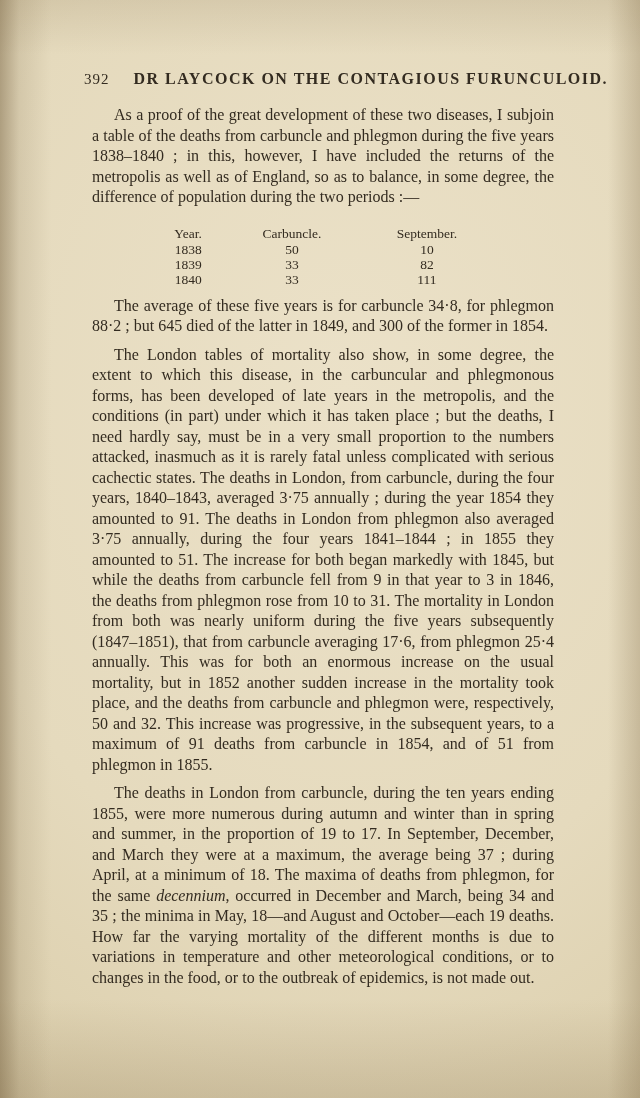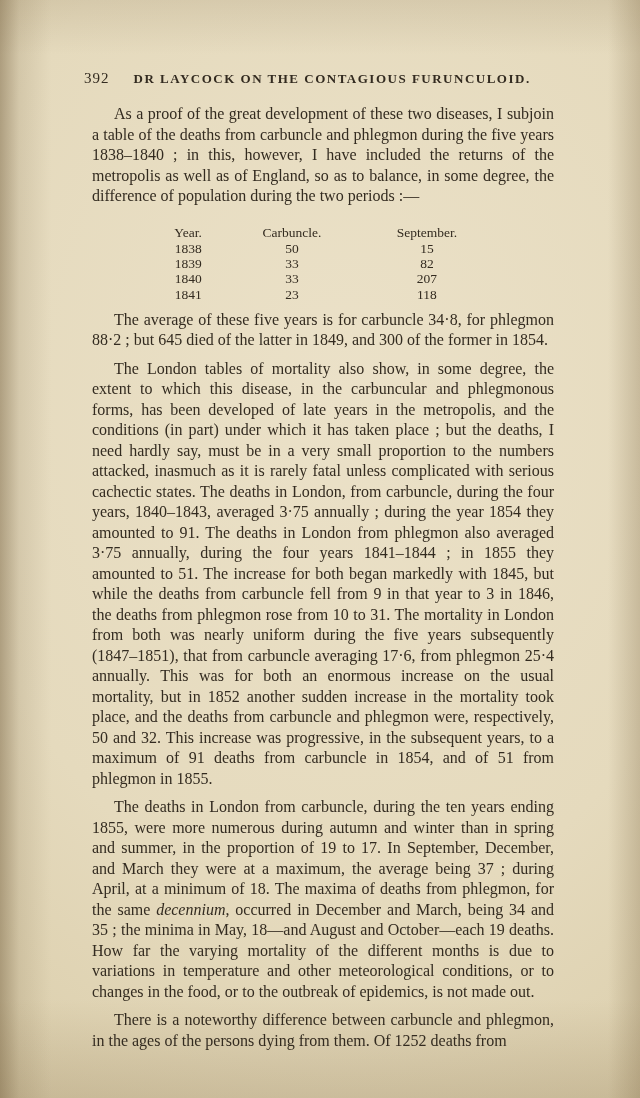--- a/index.html
+++ b/index.html
@@ -25,21 +25,21 @@
     display: flex;
     align-items: baseline;
     margin: 0 0 17px 0;
   }
   .page-number {
     font-size: 15px;
     letter-spacing: 1px;
     margin-right: 24px;
   }
   .running-title {
-    font-size: 13px;
+    font-size: 16px;
     font-weight: bold;
     letter-spacing: 1.5px;
     white-space: nowrap;
   }
   .page-body {
     font-size: 16px;
     line-height: 20.5px;
     text-align: justify;
   }
   p.para {
@@ -83,42 +83,36 @@
         <tr>
             <th>Year.</th>
             <th>Carbuncle.</th>
             <th>September.</th>
           </tr>
       </thead>
       <tbody>
           <tr>
             <td>1838</td>
             <td>50</td>
-            <td>15</td>
+            <td>10</td>
           </tr>
           <tr>
             <td>1839</td>
             <td>33</td>
             <td>82</td>
           </tr>
           <tr>
             <td>1840</td>
             <td>33</td>
-            <td>207</td>
-          </tr>
-          <tr>
-            <td>1841</td>
-            <td>23</td>
-            <td>118</td>
+            <td>111</td>
           </tr>
         </tbody>
     </table>
 
     <p class="para">The average of these five years is for carbuncle 34·8, for phlegmon 88·2&nbsp;; but 645 died of the latter in 1849, and 300 of the former in 1854.</p>
 
     <p class="para">The London tables of mortality also show, in some degree, the extent to which this disease, in the carbuncular and phlegmonous forms, has been developed of late years in the metropolis, and the conditions (in part) under which it has taken place&nbsp;; but the deaths, I need hardly say, must be in a very small proportion to the numbers attacked, inasmuch as it is rarely fatal unless complicated with serious cachectic states. The deaths in London, from carbuncle, during the four years, 1840–1843, averaged 3·75 annually&nbsp;; during the year 1854 they amounted to 91. The deaths in London from phlegmon also averaged 3·75 annually, during the four years 1841–1844&nbsp;; in 1855 they amounted to 51. The increase for both began markedly with 1845, but while the deaths from carbuncle fell from 9 in that year to 3 in 1846, the deaths from phlegmon rose from 10 to 31. The mortality in London from both was nearly uniform during the five years subsequently (1847–1851), that from carbuncle averaging 17·6, from phlegmon 25·4 annually. This was for both an enormous increase on the usual mortality, but in 1852 another sudden increase in the mortality took place, and the deaths from carbuncle and phlegmon were, respectively, 50 and 32. This increase was progressive, in the subsequent years, to a maximum of 91 deaths from carbuncle in 1854, and of 51 from phlegmon in 1855.</p>
 
     <p class="para"><span>The deaths in London from carbuncle, during the ten years ending 1855, were more numerous during autumn and winter than in spring and summer, in the proportion of 19 to 17. In September, December, and March they were at a maximum, the average being 37&nbsp;; during April, at a minimum of 18. The maxima of deaths from phlegmon, for the same </span><em class="italic">decennium</em><span>, occurred in December and March, being 34 and 35&nbsp;; the minima in May, 18—and August and October—each 19 deaths. How far the varying mortality of the different months is due to variations in temperature and other meteorological conditions, or to changes in the food, or to the outbreak of epidemics, is not made out.</span></p>
 
-    <p class="para">There is a noteworthy difference between carbuncle and phlegmon, in the ages of the persons dying from them. Of 1252 deaths from</p>
 
   </div>
 </div>
 
 </body></html>

